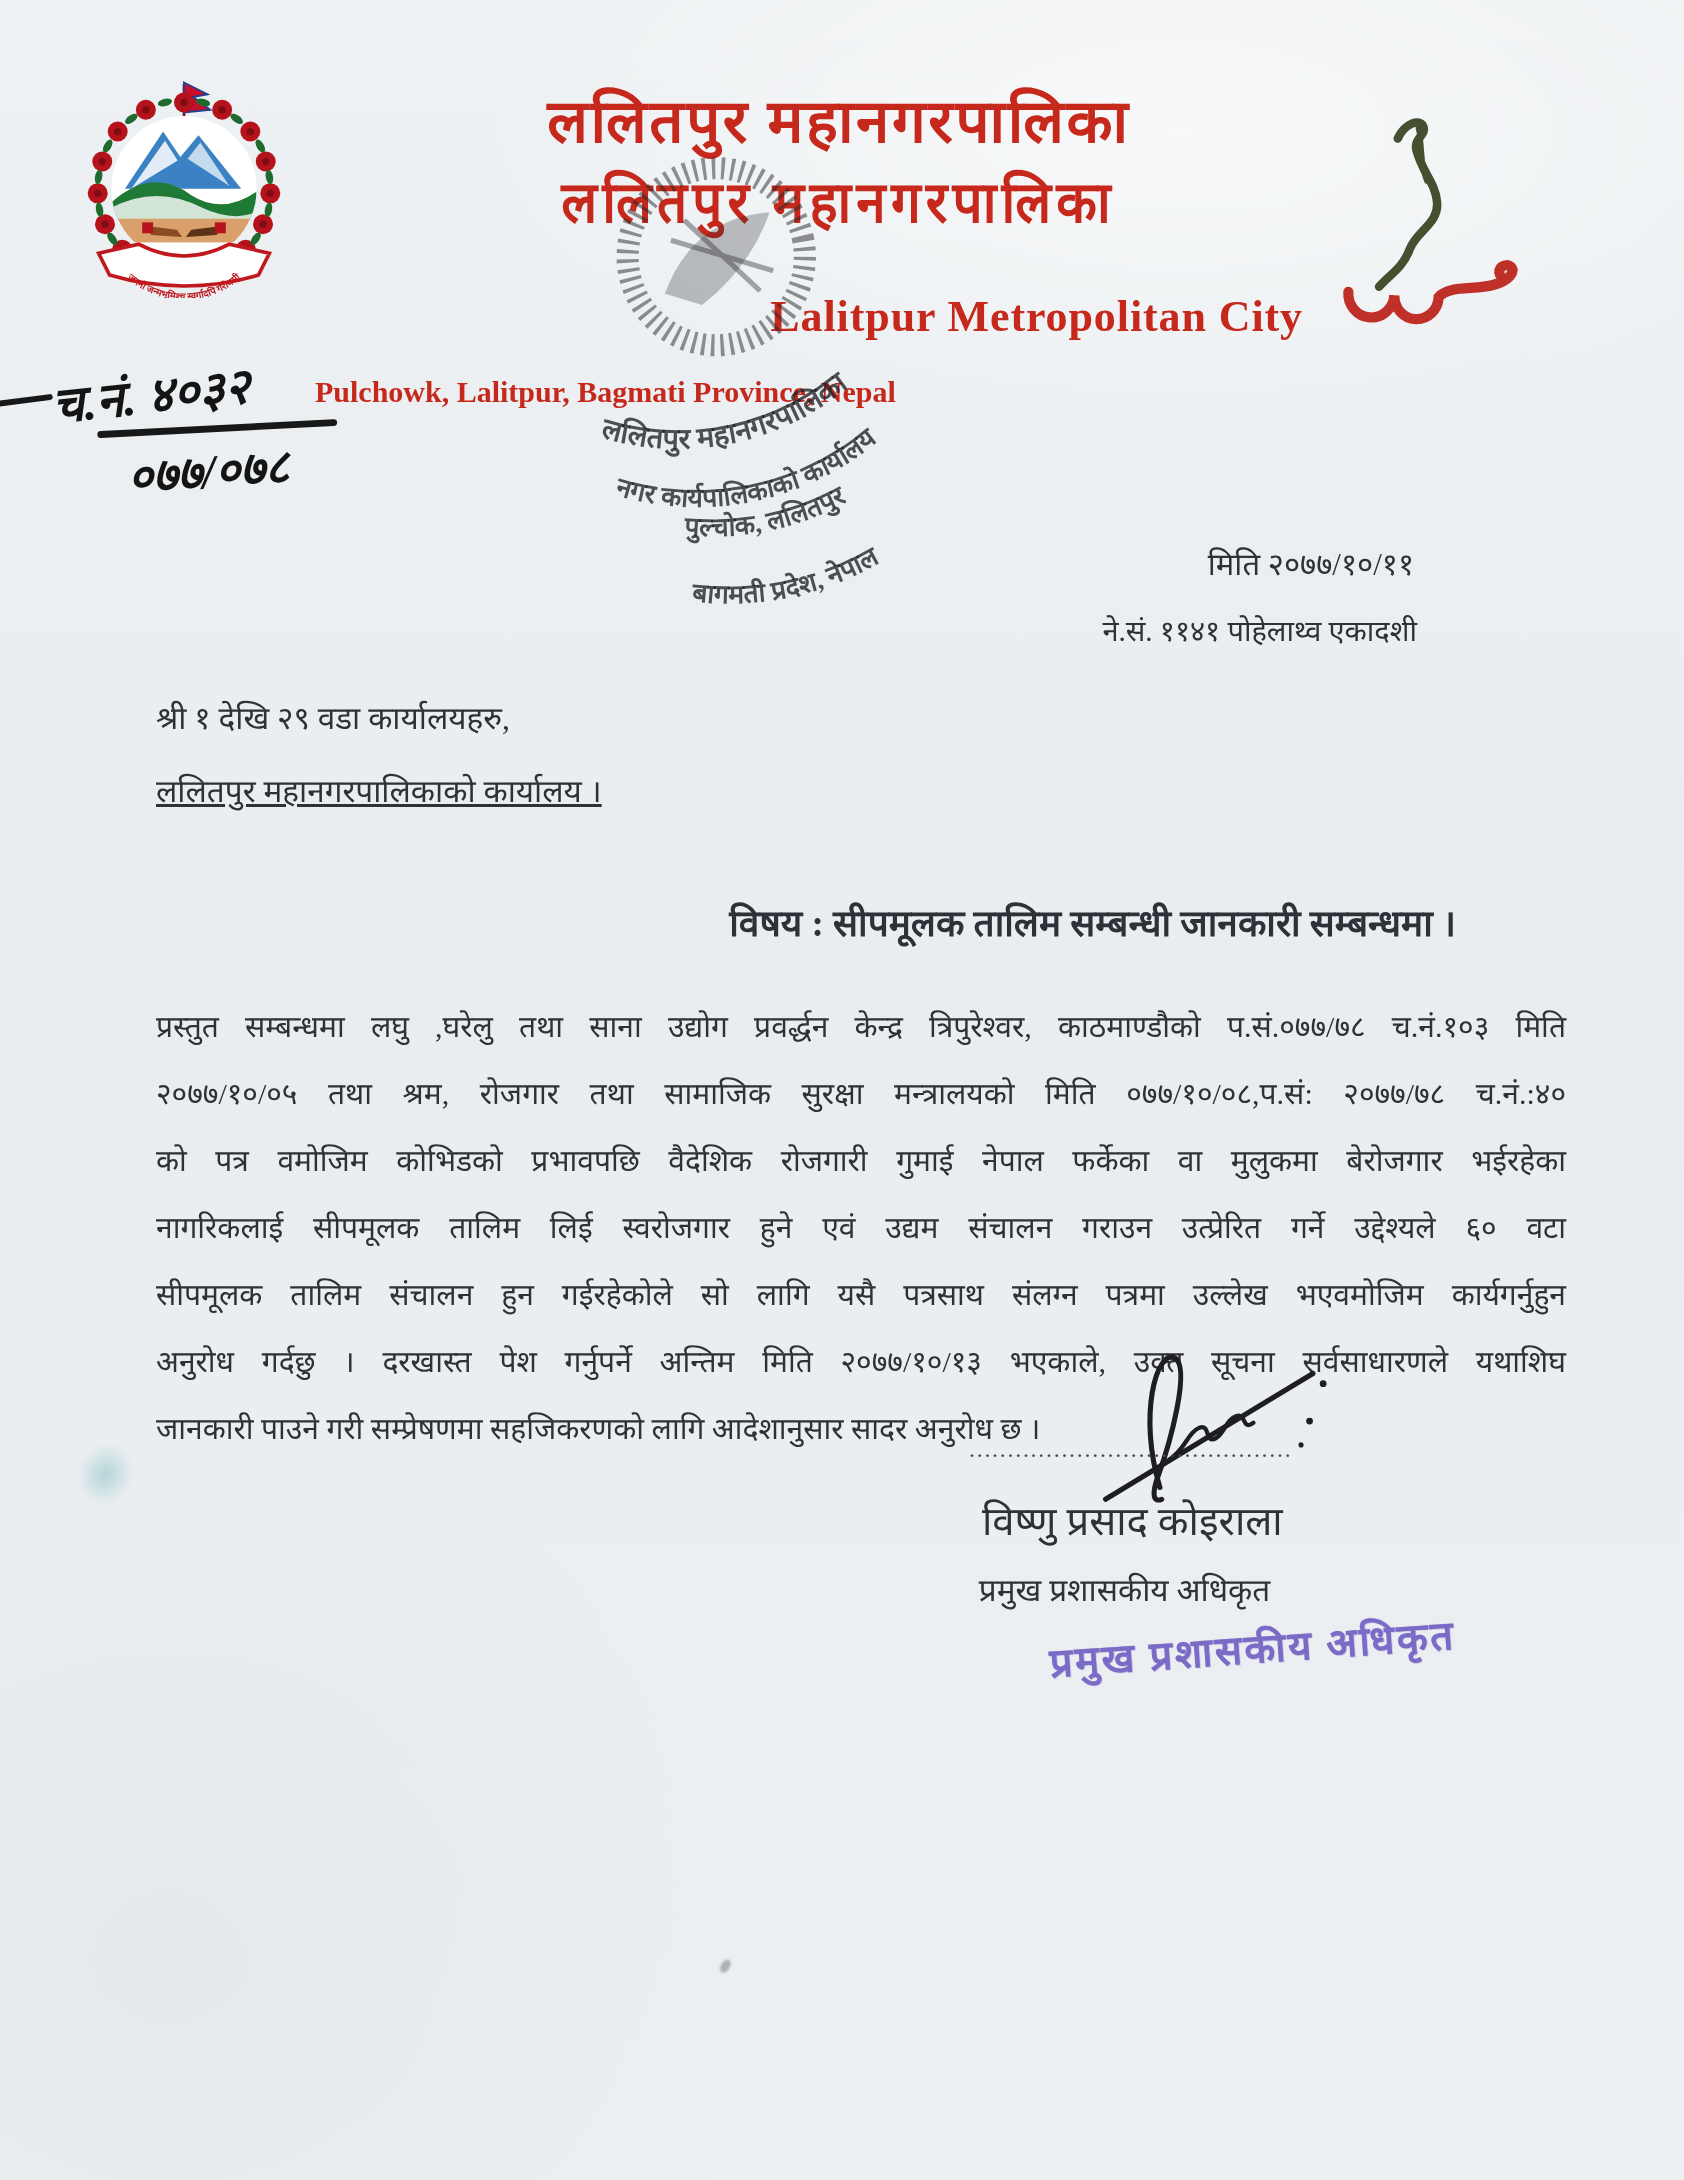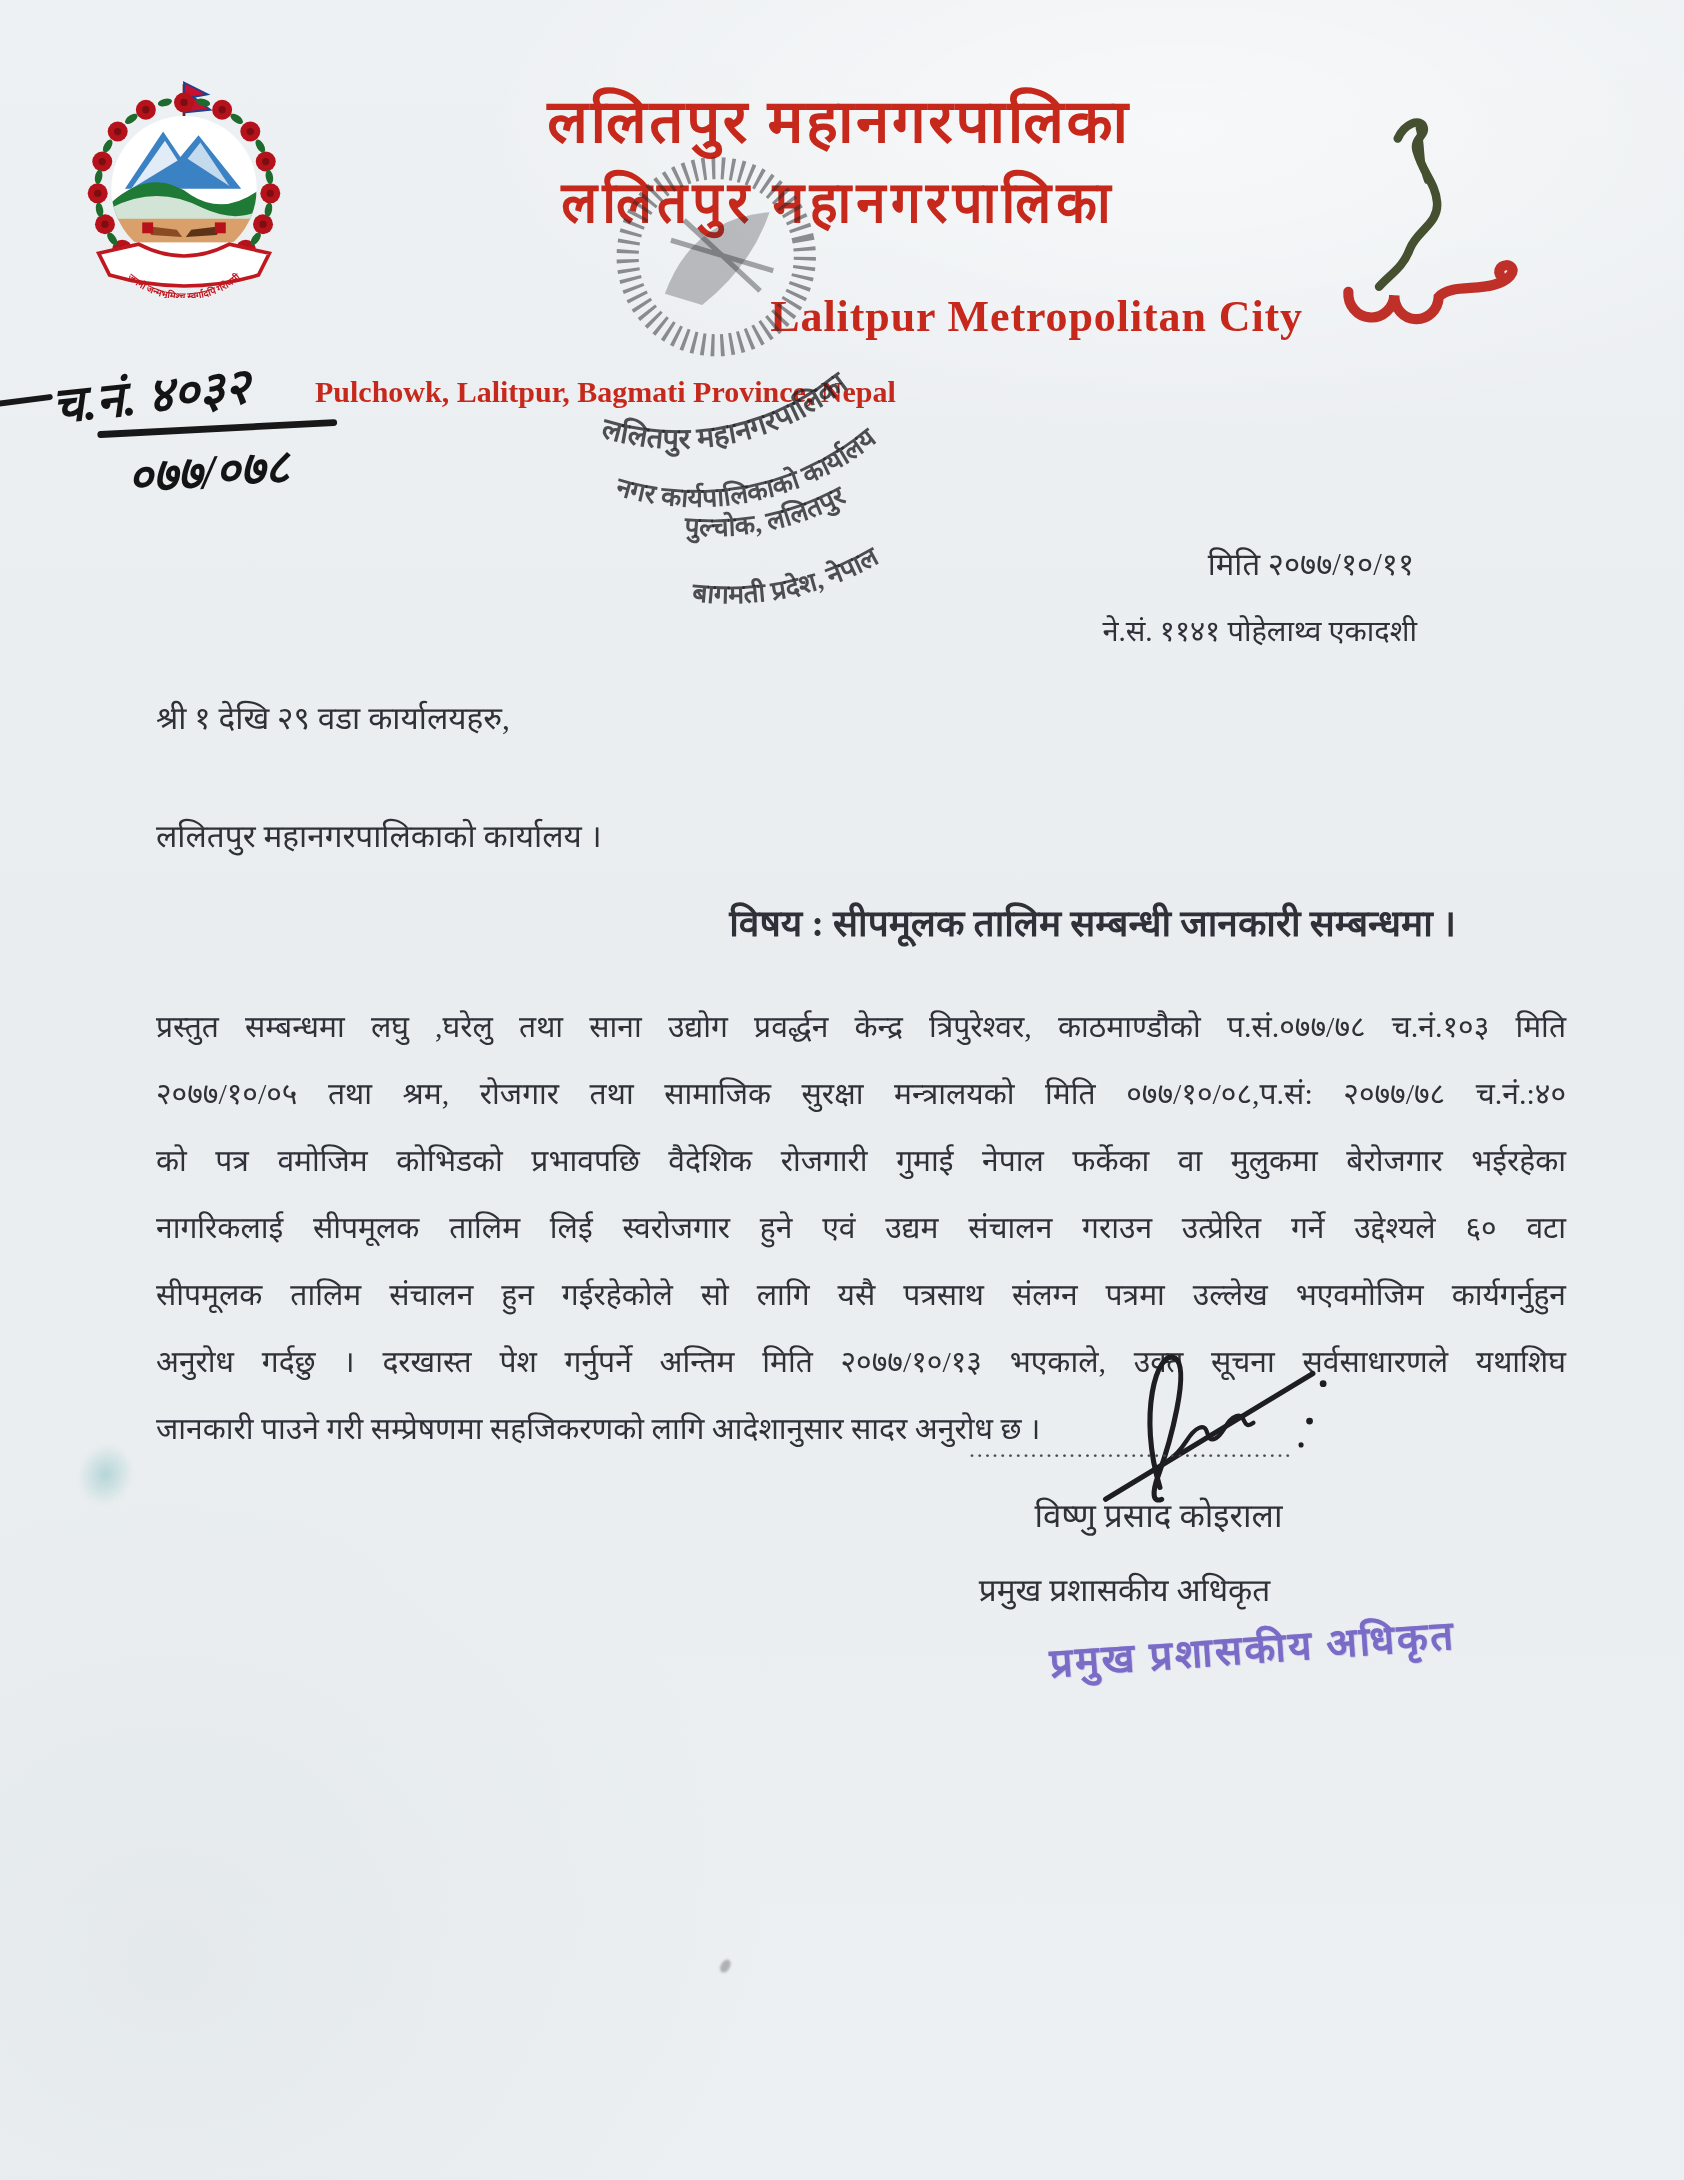--- a/index.html
+++ b/index.html
@@ -19,30 +19,30 @@
   .head-ranjana{top:162px;left:400px;width:877px;text-align:center;
     font-size:53px;font-weight:bold;letter-spacing:5.1px;line-height:82px;
     transform:scaleY(1.08);}
   .head-eng{top:291px;left:315px;width:988px;text-align:right;
     font-size:44px;font-weight:bold;letter-spacing:0.9px;}
   .head-addr{top:375px;left:315px;width:988px;text-align:left;
     font-size:30px;font-weight:bold;}
   .date-line{top:530px;left:903px;width:511px;text-align:right;font-size:31px;margin-top:12px;}
   .ns-line{top:610px;left:903px;width:514px;text-align:right;font-size:29px;}
   .addr1{top:695px;left:156px;font-size:31.5px;}
-  .addr2{top:813px;left:156px;font-size:31.5px;}
+  .addr2{top:768px;left:156px;font-size:31.5px;text-decoration:underline;}
   .subject{top:896px;left:221px;width:1235px;text-align:right;
     font-size:37px;font-weight:bold;}
   .body-block{top:993px;left:156px;width:1410px;}
   .bline{font-size:30px;line-height:67px;white-space:nowrap;
     text-align:justify;text-align-last:justify;}
   .bline.last{text-align-last:left;}
   .dots{top:1436px;left:969px;width:324px;font-size:24px;color:#4a4a50;
     letter-spacing:1.7px;white-space:nowrap;overflow:hidden;}
-  .sig-name{top:1492px;left:954px;width:409px;text-align:center;font-size:33px;}
+  .sig-name{top:1492px;left:982px;width:409px;text-align:left;font-size:40px;}
   .sig-title{top:1567px;left:920px;width:409px;text-align:center;font-size:31.5px;}
   .purple-stamp{top:1620px;left:1014px;width:477px;text-align:center;
     font-size:40px;font-weight:bold;color:#6b59c2;letter-spacing:2.6px;
     transform:rotate(-4deg);opacity:.88;
     text-shadow:0 0 0.9px rgba(107,89,194,.6),0.9px 0.9px 0 rgba(107,89,194,.25);}
   .smudge{top:1443px;left:78px;width:55px;height:63px;border-radius:50%;
     background:radial-gradient(closest-side, rgba(42,150,150,.28), rgba(42,150,150,0));
     filter:blur(1.7px);transform:rotate(20deg);}
   .speck{top:1959px;left:721px;width:8.5px;height:13.6px;border-radius:50%;
     background:rgba(60,60,70,.35);filter:blur(0.9px);transform:rotate(30deg);}

